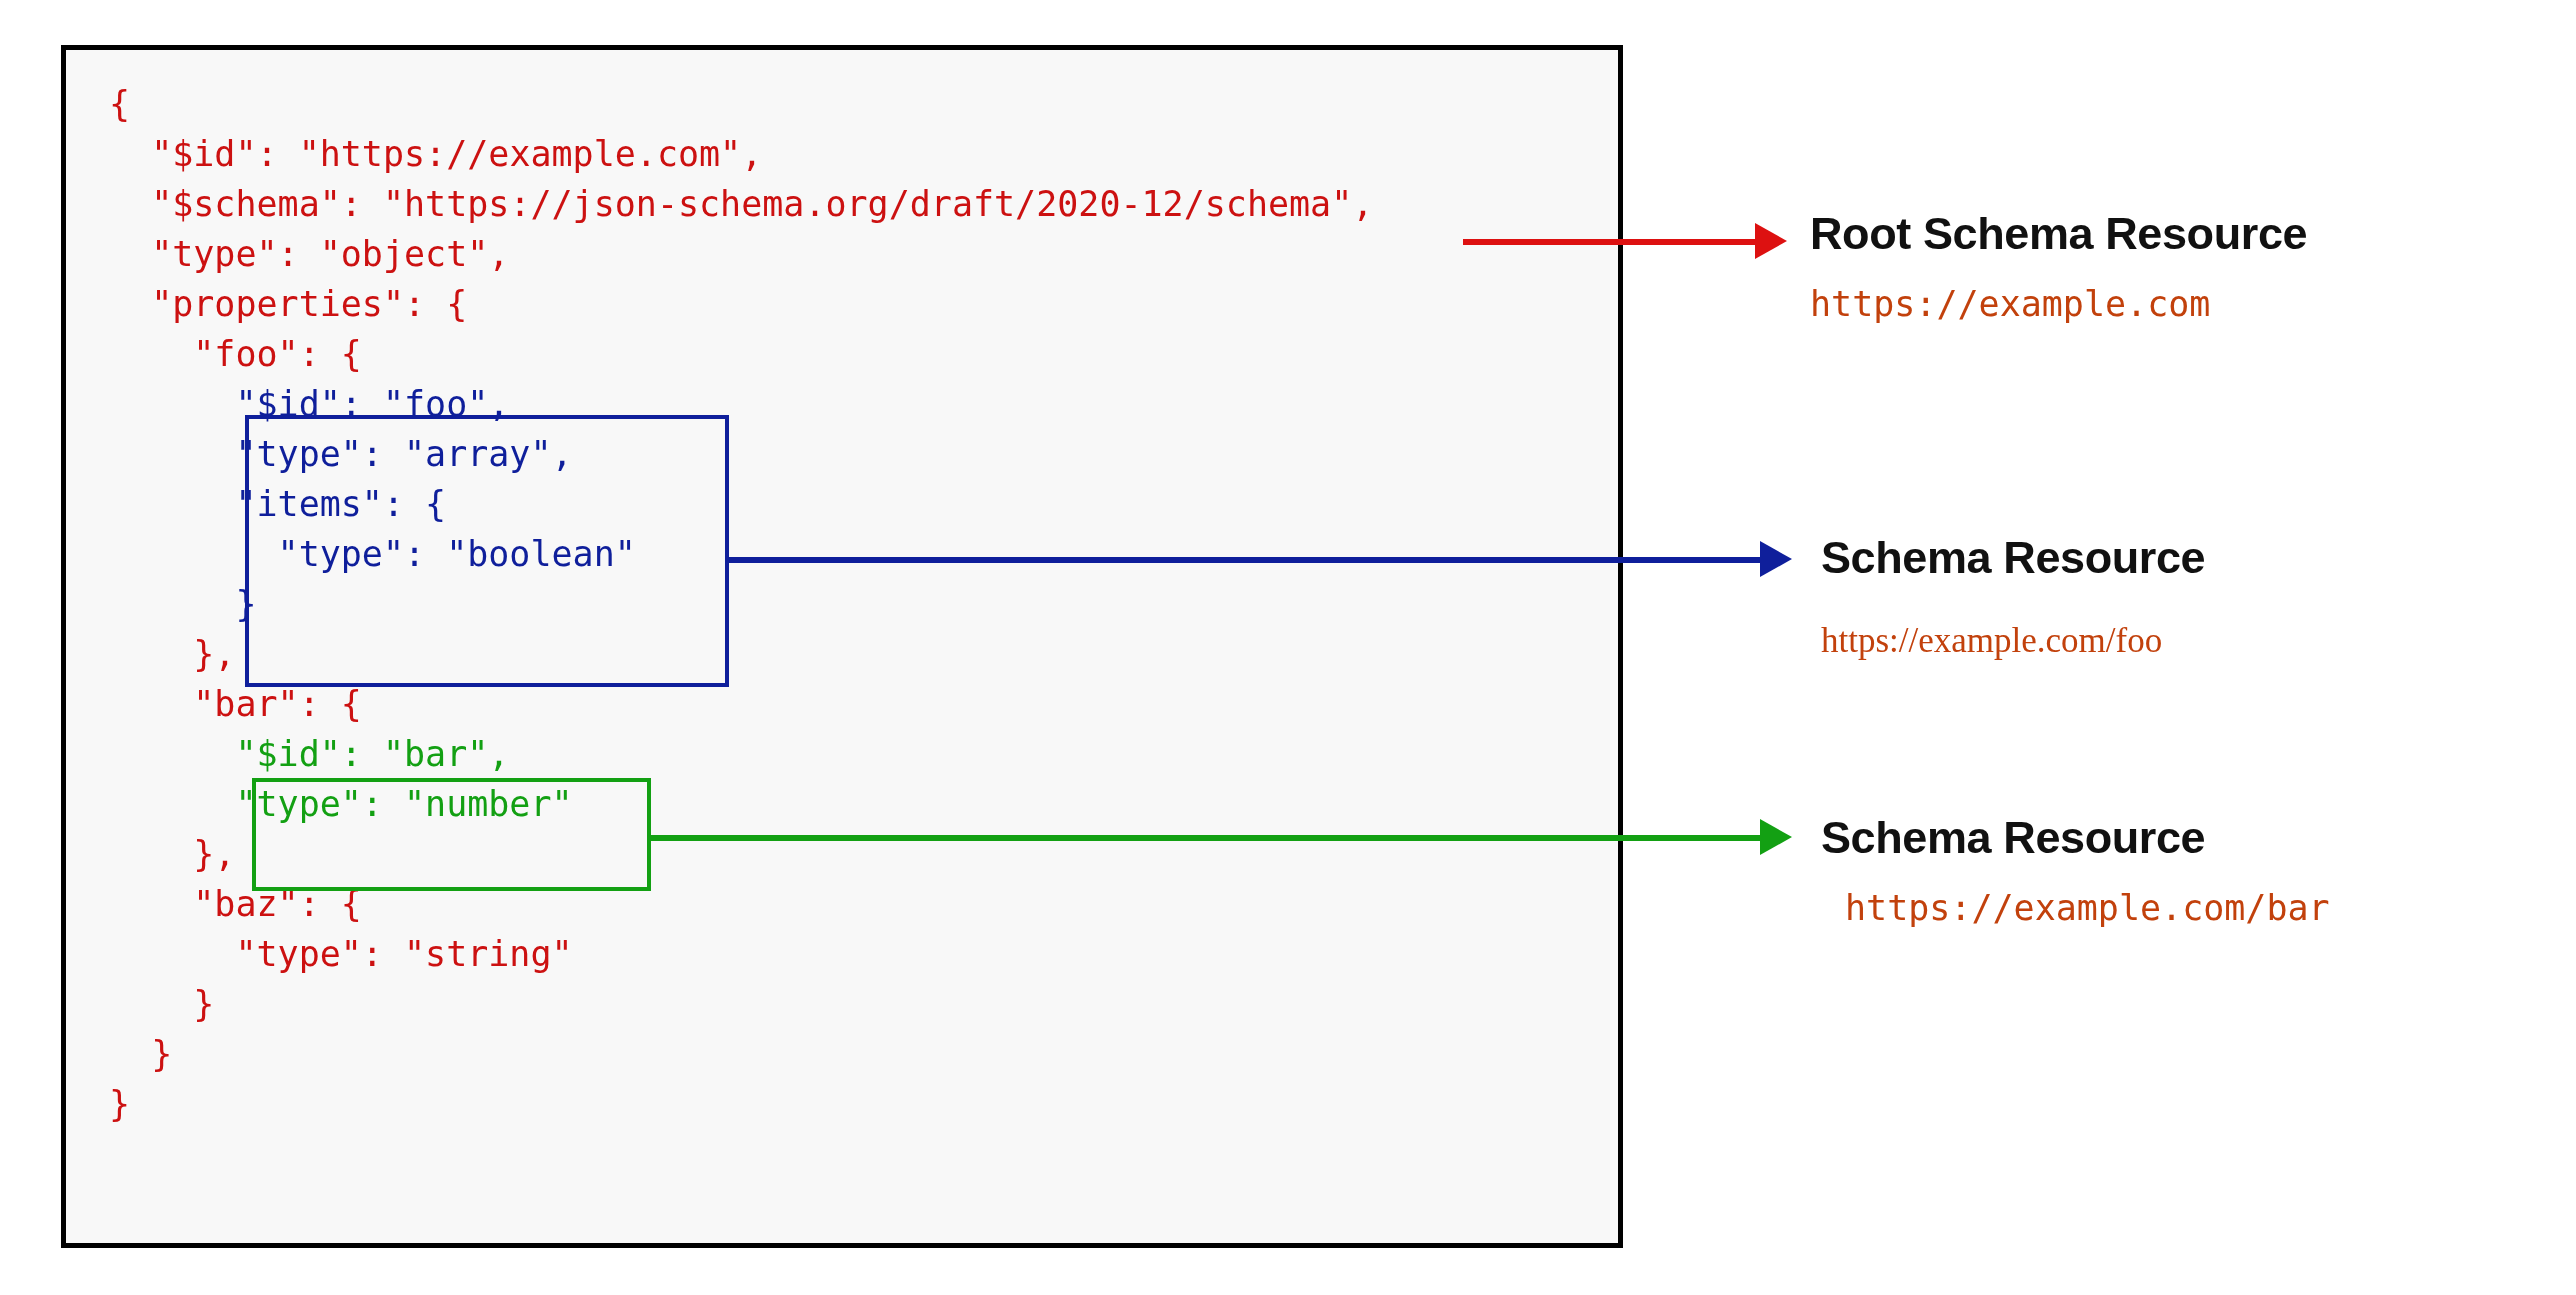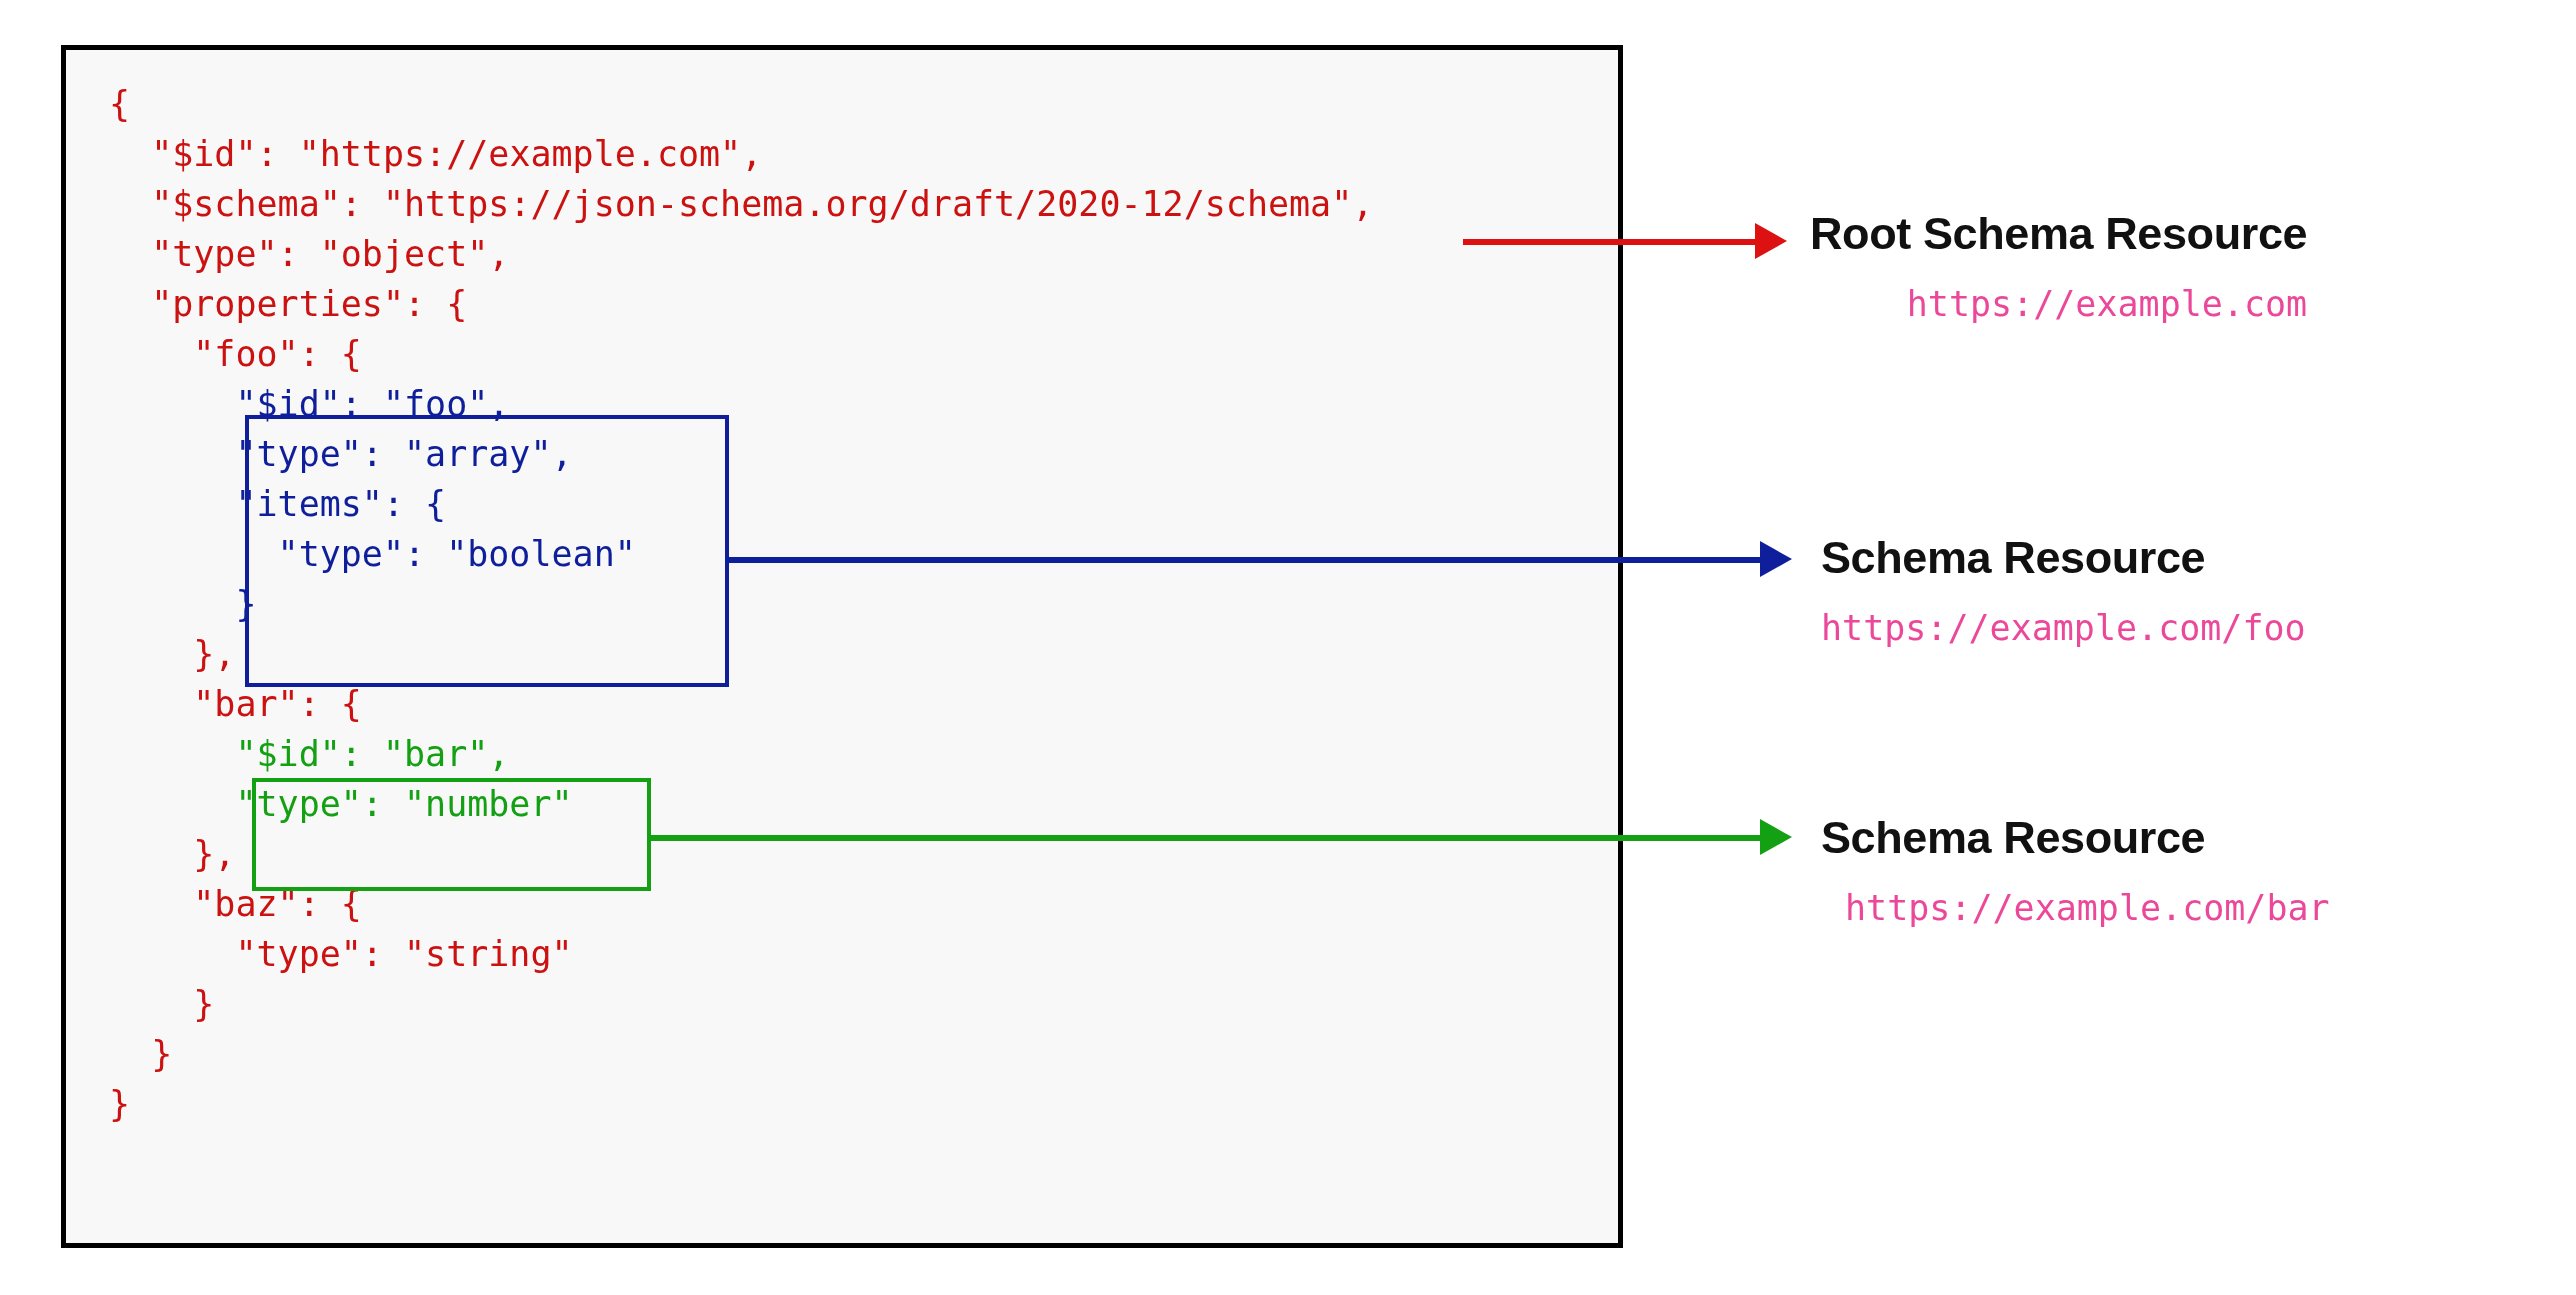--- a/index.html
+++ b/index.html
@@ -105,28 +105,27 @@
     line-height: 52px;
     color: #111111;
     letter-spacing: -0.4px;
     white-space: nowrap;
   }
   .callout-url {
     margin: 0;
     font-family: "DejaVu Sans Mono", monospace;
     font-size: 35px;
     line-height: 43px;
-    color: #ec4899;
+    color: #c2410c;
     white-space: nowrap;
-    text-align: right;
   }
   #callout-root { left: 1810px; top: 208px; }
   #callout-root .callout-url { margin-top: 23px; }
   #callout-foo { left: 1821px; top: 532px; }
-  #callout-foo .callout-url { margin-top: 23px; }
+  #callout-foo .callout-url { margin-top: 35px; font-family: Liberation Serif, serif; }
   #callout-bar { left: 1821px; top: 812px; }
   #callout-bar .callout-url { margin-top: 23px; margin-left: 24px; }
 </style>
 </head>
 <body>
 
 <div id="stage">
 
   <div id="code-panel">
     <pre id="code-block"><span class="line"><span class="tok-red">{</span></span><span class="line">  <span class="tok-red">"$id": "https://example.com",</span></span><span class="line">  <span class="tok-red">"$schema": "https://json-schema.org/draft/2020-12/schema",</span></span><span class="line">  <span class="tok-red">"type": "object",</span></span><span class="line">  <span class="tok-red">"properties": {</span></span><span class="line">    <span class="tok-red">"foo": {</span></span><span class="line">      <span class="tok-blue">"$id": "foo",</span></span><span class="line">      <span class="tok-blue">"type": "array",</span></span><span class="line">      <span class="tok-blue">"items": {</span></span><span class="line">        <span class="tok-blue">"type": "boolean"</span></span><span class="line">      <span class="tok-blue">}</span></span><span class="line">    <span class="tok-red">},</span></span><span class="line">    <span class="tok-red">"bar": {</span></span><span class="line">      <span class="tok-green">"$id": "bar",</span></span><span class="line">      <span class="tok-green">"type": "number"</span></span><span class="line">    <span class="tok-red">},</span></span><span class="line">    <span class="tok-red">"baz": {</span></span><span class="line">      <span class="tok-red">"type": "string"</span></span><span class="line">    <span class="tok-red">}</span></span><span class="line">  <span class="tok-red">}</span></span><span class="line"><span class="tok-red">}</span></span></pre>

